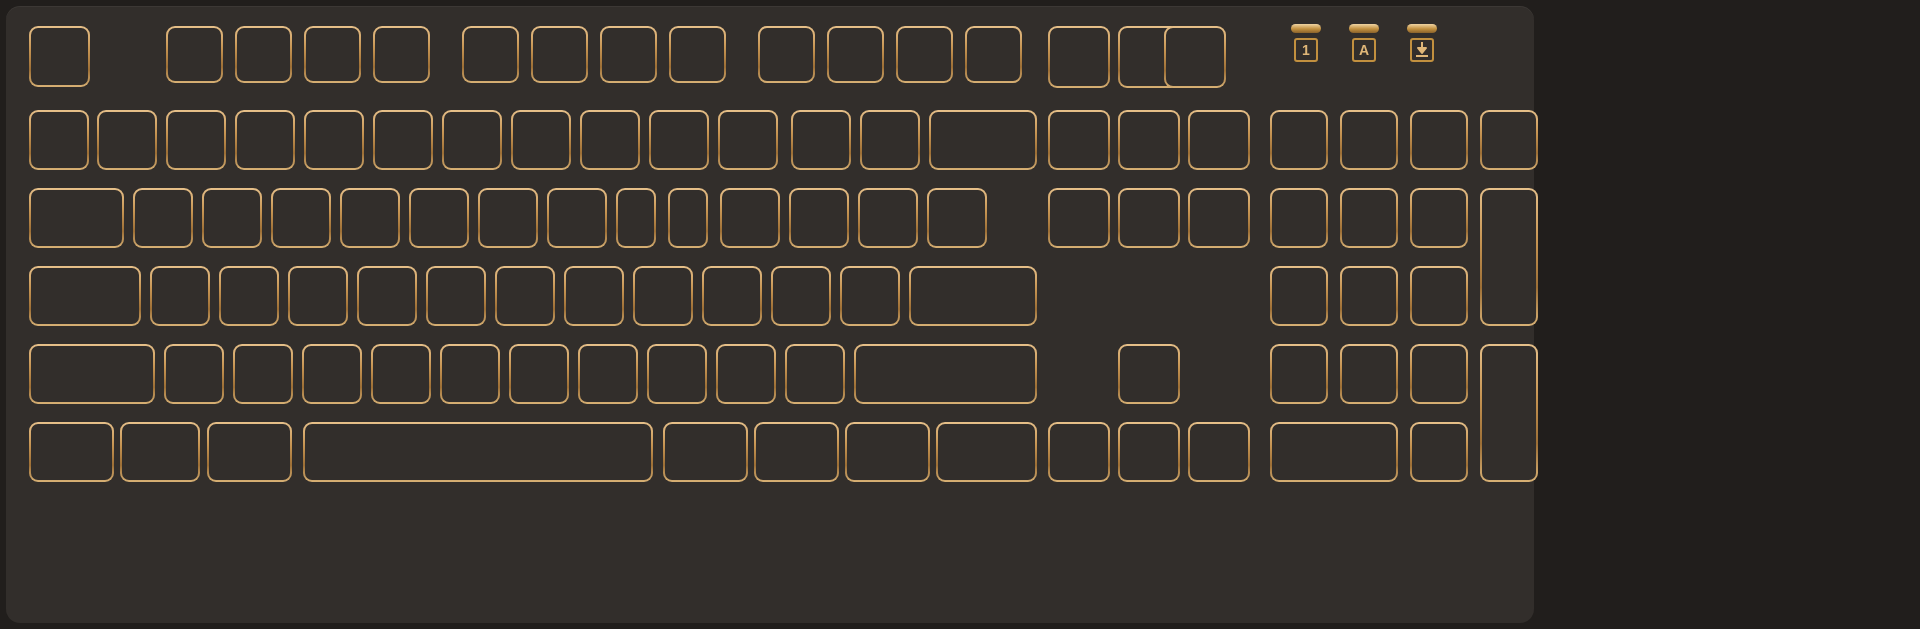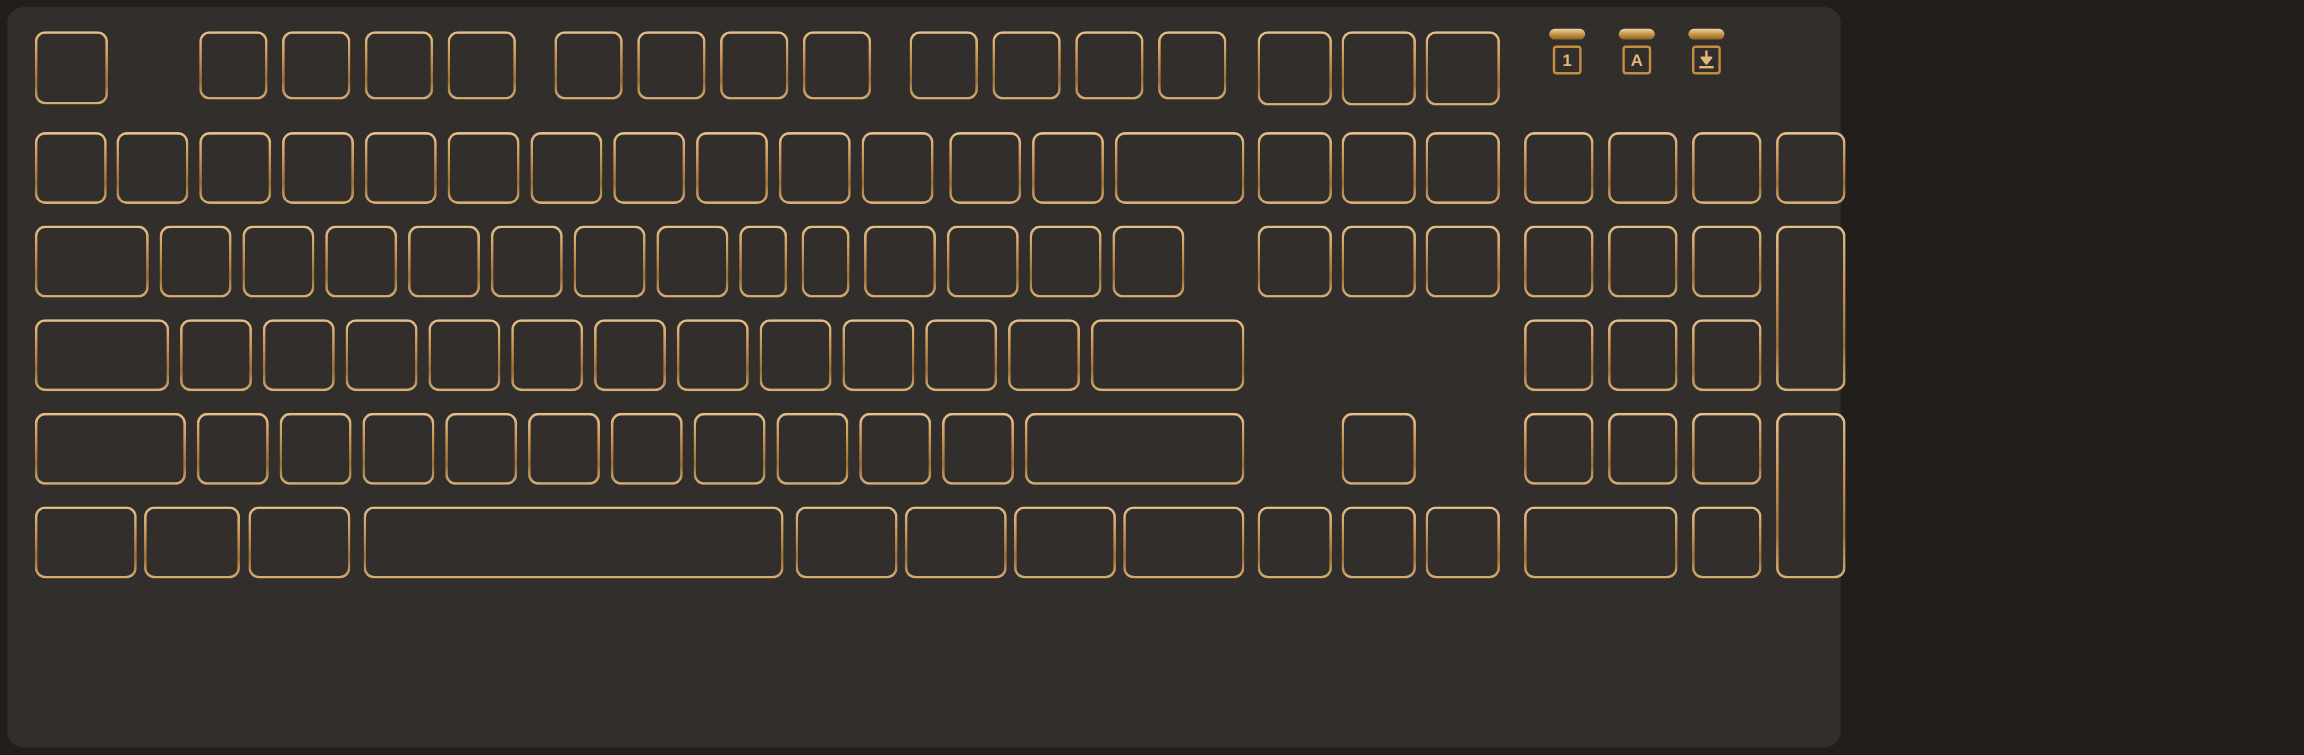--- a/index.html
+++ b/index.html
@@ -125,21 +125,21 @@
         <span class="lbl">F12</span>
       </div>
       <div class="key lt" style="left: 1048px; top: 26px; width: 62px; height: 62px;">
         <span class="lbl">PRT
 SCR</span>
       </div>
       <div class="key lt" style="left: 1118px; top: 26px; width: 62px; height: 62px;">
         <span class="lbl">SCR
 LK</span>
       </div>
-      <div class="key lt" style="left: 1188px; top: 26px; width: 62px; height: 62px;">
+      <div class="key lt" style="left: 1164px; top: 26px; width: 62px; height: 62px;">
         <span class="lbl">PAUSE</span>
       </div>
       <div class="key c" style="left: 29px; top: 110px; width: 60px; height: 60px;">
         <span class="lbl">1</span>
       </div>
       <div class="key c" style="left: 97px; top: 110px; width: 60px; height: 60px;">
         <span class="lbl">1</span>
       </div>
       <div class="key c" style="left: 166px; top: 110px; width: 60px; height: 60px;">
         <span class="lbl">2</span>

